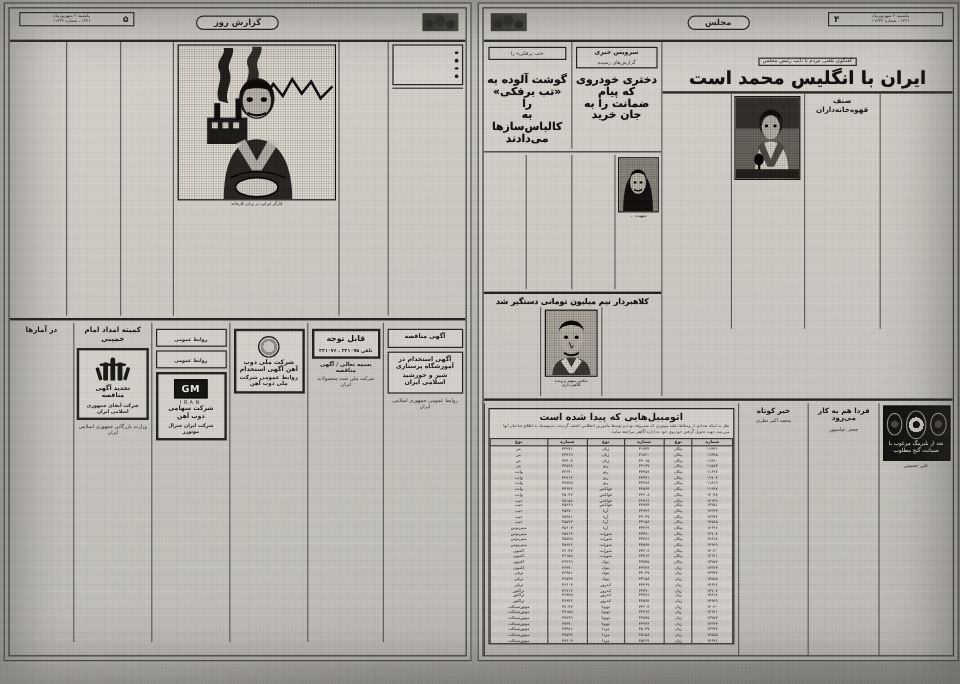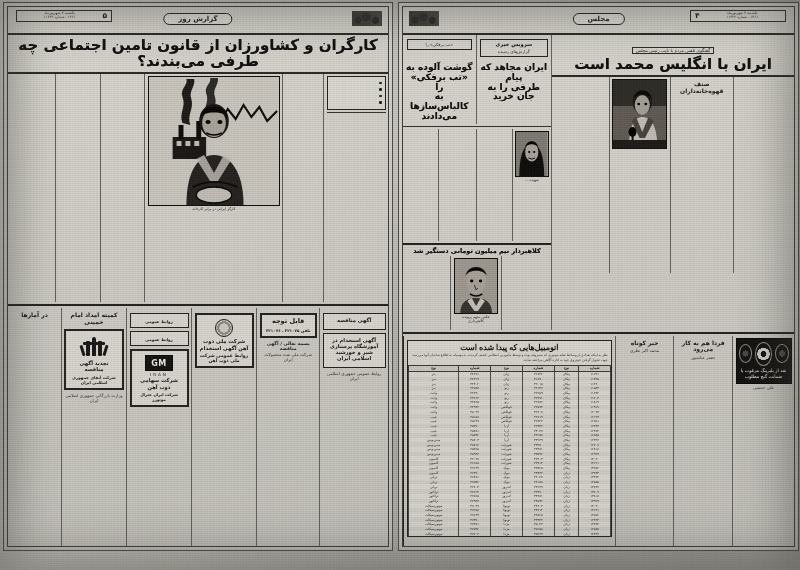--- a/index.html
+++ b/index.html
@@ -116,21 +116,21 @@
   .bearing .ring.big{width:22px;height:22px;
       background:radial-gradient(circle,#13110f 0 22%,#cdcac3 23% 46%,#13110f 47% 100%);}
   .bearing .ring.big::after{content:"";position:absolute;}
   .bearing .cap{color:#eceae4;font-size:4.6px;direction:rtl;margin-top:2px;}
 
   
   .seal{width:16px;height:16px;border-radius:50%;border:1.4px solid #1c1a18;
         margin:1px auto;background:radial-gradient(circle,#c9c6bf 40%,#8d8a84 41% 60%,#c9c6bf 61%);}
 
   
-  .tbl-box{border:1.6px solid #23211e;background:#d3d1ca;margin:2px 0;font-family:Liberation Serif, serif;}
+  .tbl-box{border:1.6px solid #23211e;background:#d3d1ca;margin:2px 0;}
   .tbl-title{font-size:8px;font-weight:bold;text-align:center;direction:rtl;
              color:#15130f;padding:2px 0 1px;}
   .tbl-note{font-size:3.4px;direction:rtl;color:#35332f;padding:0 3px 2px;line-height:1.5;}
   table.cars{width:100%;border-collapse:collapse;direction:rtl;
              font-size:3.3px;color:#22201d;}
   table.cars th{font-size:3.6px;font-weight:bold;border:.6px solid #3a3834;
                 padding:.6px 1px;background:#c6c4bd;}
   table.cars td{border-left:.6px solid #4a4843;border-right:.6px solid #4a4843;
                 padding:.35px 1px;text-align:center;white-space:nowrap;}
   table.cars tbody tr:nth-child(even){background:rgba(0,0,0,.035);}
@@ -158,23 +158,20 @@
         <div class="mast-sec" style="left:50%;transform:translateX(-50%);">گزارش روز</div>
         <div class="mast-box" style="left:8px;width:86px;display:flex;align-items:center;gap:4px;direction:rtl;">
           <span class="mast-num">۵</span>
           <span style="flex:1;text-align:center;">
             <span class="mast-date" style="display:block">یکشنبه ۴ شهریورماه</span>
             <span class="mast-date" style="display:block">۱۳۶۱ ـ شماره ۱۱۳۲۲</span>
           </span>
         </div>
       </div>
 
-      <div class="hl-wrap">
-        <div class="hl">کارگران و کشاورزان از قانون تامین اجتماعی چه طرفی می‌بندند؟</div>
-      </div>
 
       <div class="cols" style="height:228px;">
 
         <div class="col" style="width:68px;">
           <div class="bullets">
             <div class="bi">
                 <span class="dot"></span>
               <span class="bt"><span class="txt dense">
                 <span class="ln s1"></span><span class="ln s3"></span></span></span>
               </div>
@@ -640,22 +637,22 @@
             </div>
             <div class="col" style="width:70px;">
               <div class="ad" style="margin:2px 1px;padding:1px;border-width:1px;">
                 <div class="byline">«تب برفکی» را</div>
               </div>
             </div>
           </div>
 
           <div class="cols">
             <div class="col" style="width:72px;">
-              <div class="hl xs">ایران مجاهد که پیام</div>
-              <div class="hl xs">طرفی را به جان خرید</div>
+              <div class="hl xs">دختری خودروی که پیام</div>
+              <div class="hl xs">ضمانت را به جان خرید</div>
             </div>
             <div class="col" style="width:70px;">
               <div class="hl xs">گوشت آلوده به</div>
               <div class="hl xs">«تب برفکی» را</div>
               <div class="hl xs">به کالباس‌سازها می‌دادند</div>
             </div>
           </div>
 
           <div class="rule"></div>
 

